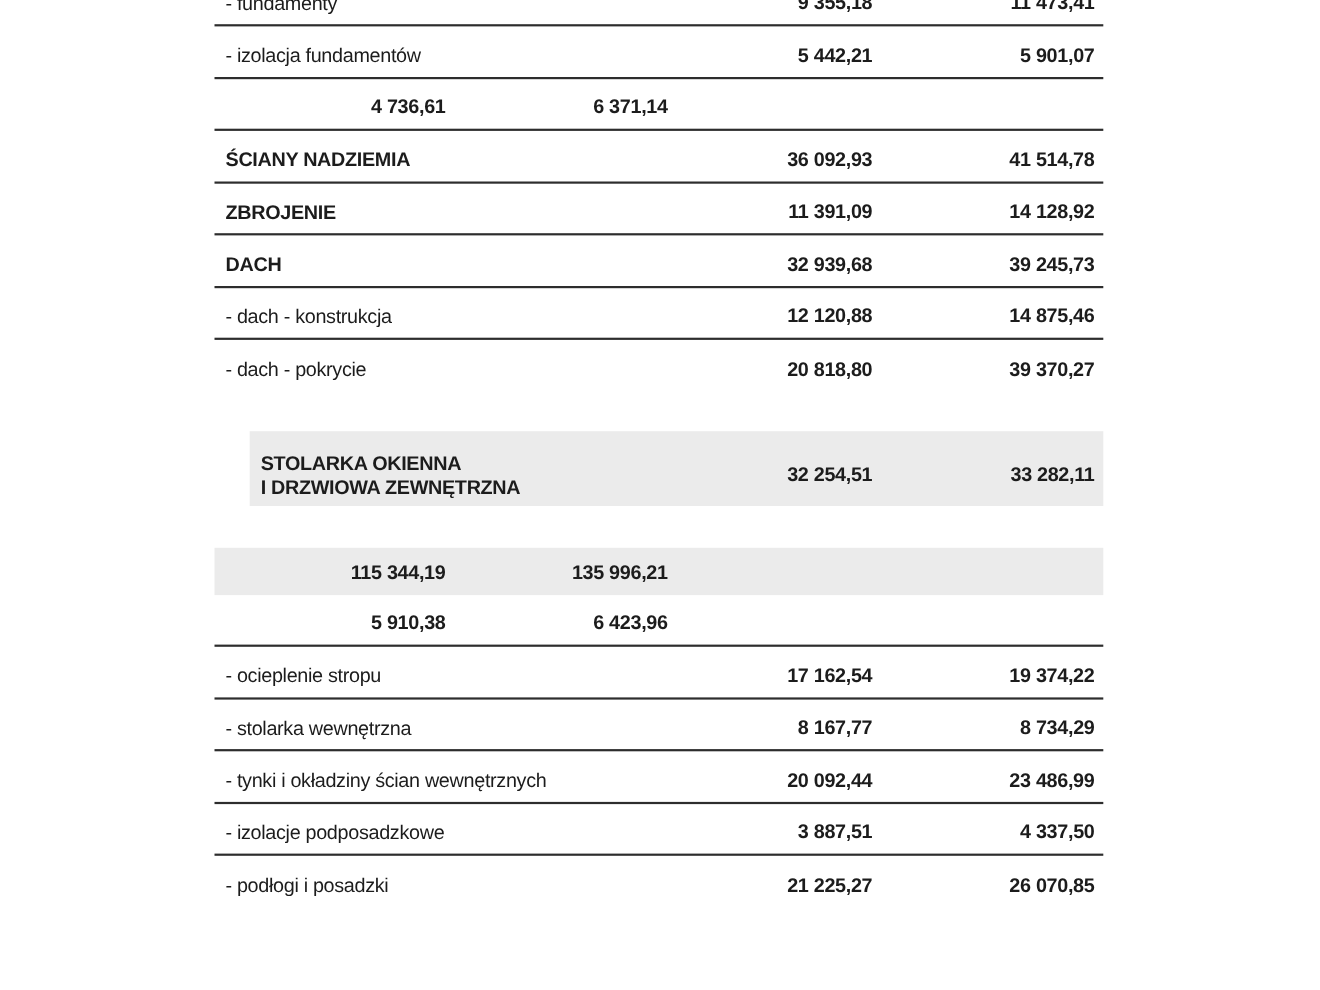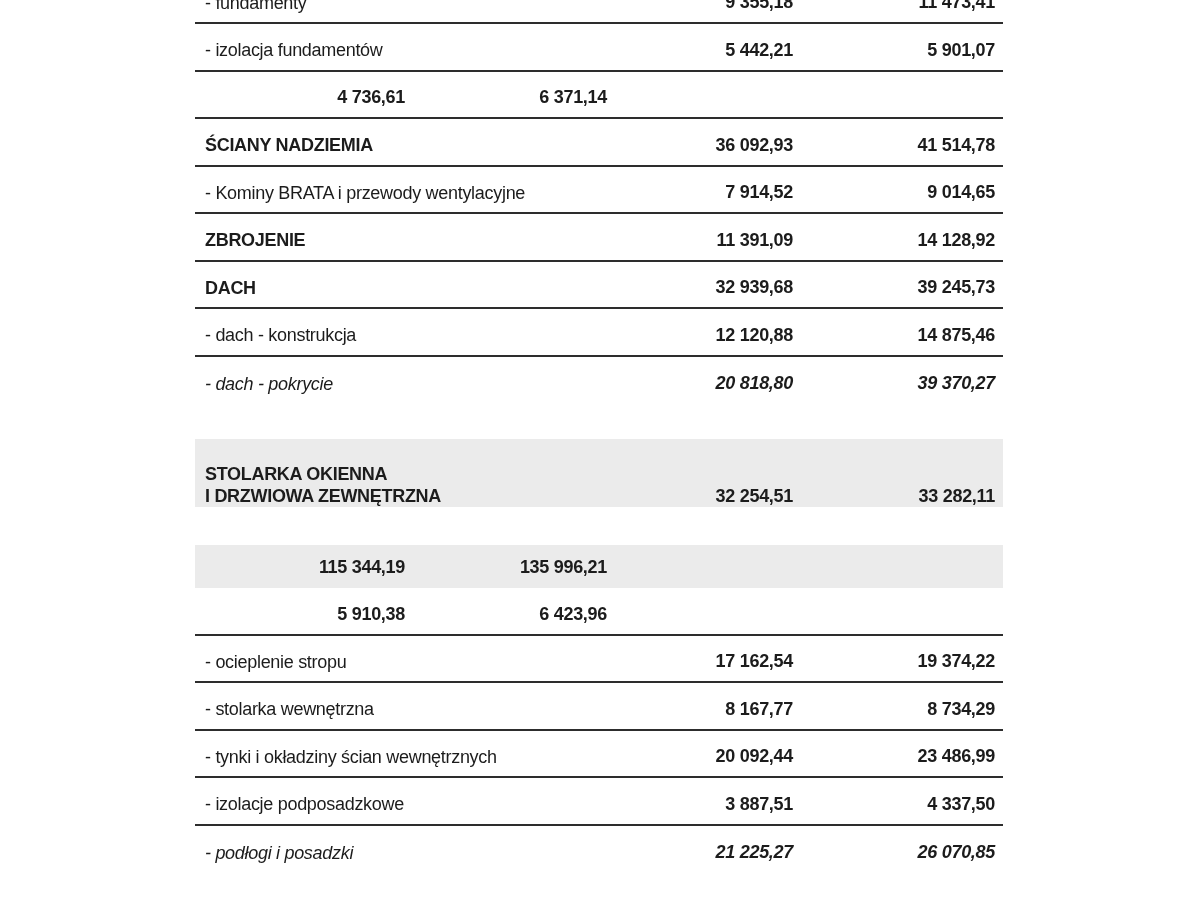--- a/index.html
+++ b/index.html
@@ -41,34 +41,35 @@
   .row .val {
     width: 200px;
     text-align: right;
     font-weight: 700;
     font-size: 18px;
     letter-spacing: -0.3px;
     white-space: nowrap;
   }
   .row .v2 { width: 202px; }
   .row.section .label { font-weight: 700; }
-  .row.no-rule { border-bottom: none; font-style: italic; }
+  .row.no-rule { border-bottom: none; }
   .row.band {
     background: #ebebeb;
     border-bottom: none;
   }
   .row.band .label {
     font-weight: 700;
     white-space: pre-line;
   }
   .row.band-tall {
     margin-top: 35px;
     height: 68px;
-    align-items: flex-end;
+    align-items: center;
     padding-top: 12px;
+    margin-left: 32px;
   }
   .row.band-single {
     margin-top: 38px;
     height: 43px;
     padding-top: 2px;
   }
 </style>
 </head>
 <body>
 
@@ -92,25 +93,20 @@
       <span class="val v2">6 371,14</span>
     </div>
 
     <div class="row section">
       <span class="label">ŚCIANY NADZIEMIA</span>
       <span class="val v1">36 092,93</span>
       <span class="val v2">41 514,78</span>
     </div>
 
 
-    <div class="row item">
-      <span class="label">- Kominy BRATA i przewody wentylacyjne</span>
-      <span class="val v1">7 914,52</span>
-      <span class="val v2">9 014,65</span>
-    </div>
 
     <div class="row section">
       <span class="label">ZBROJENIE</span>
       <span class="val v1">11 391,09</span>
       <span class="val v2">14 128,92</span>
     </div>
 
     <div class="row section">
       <span class="label">DACH</span>
       <span class="val v1">32 939,68</span>

